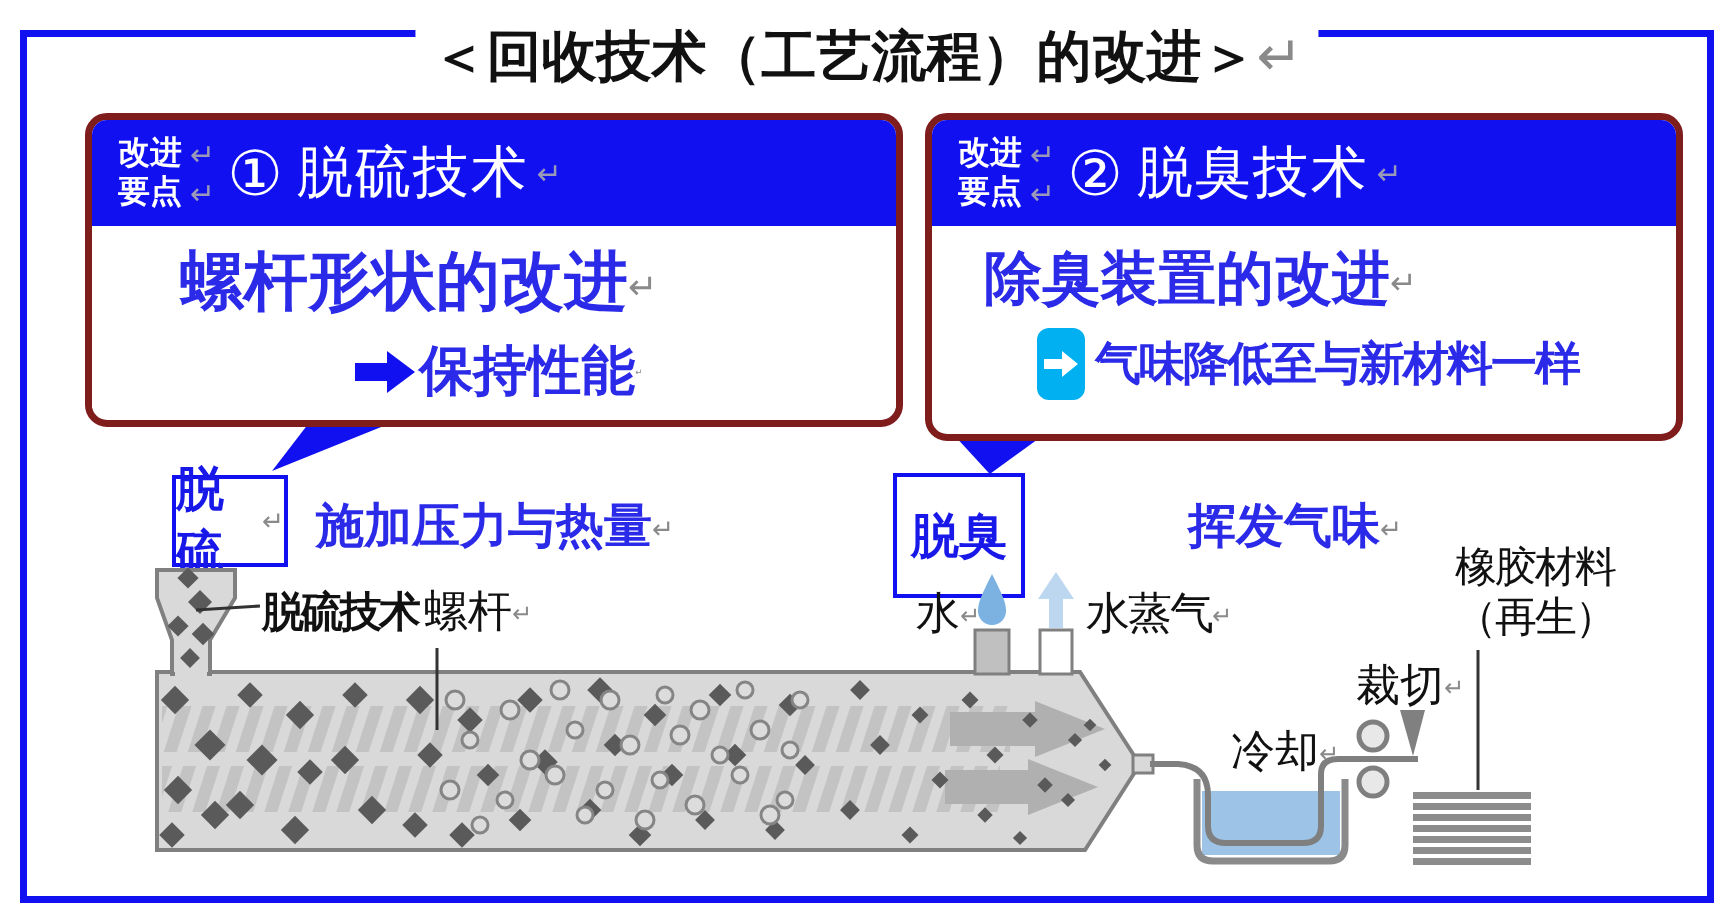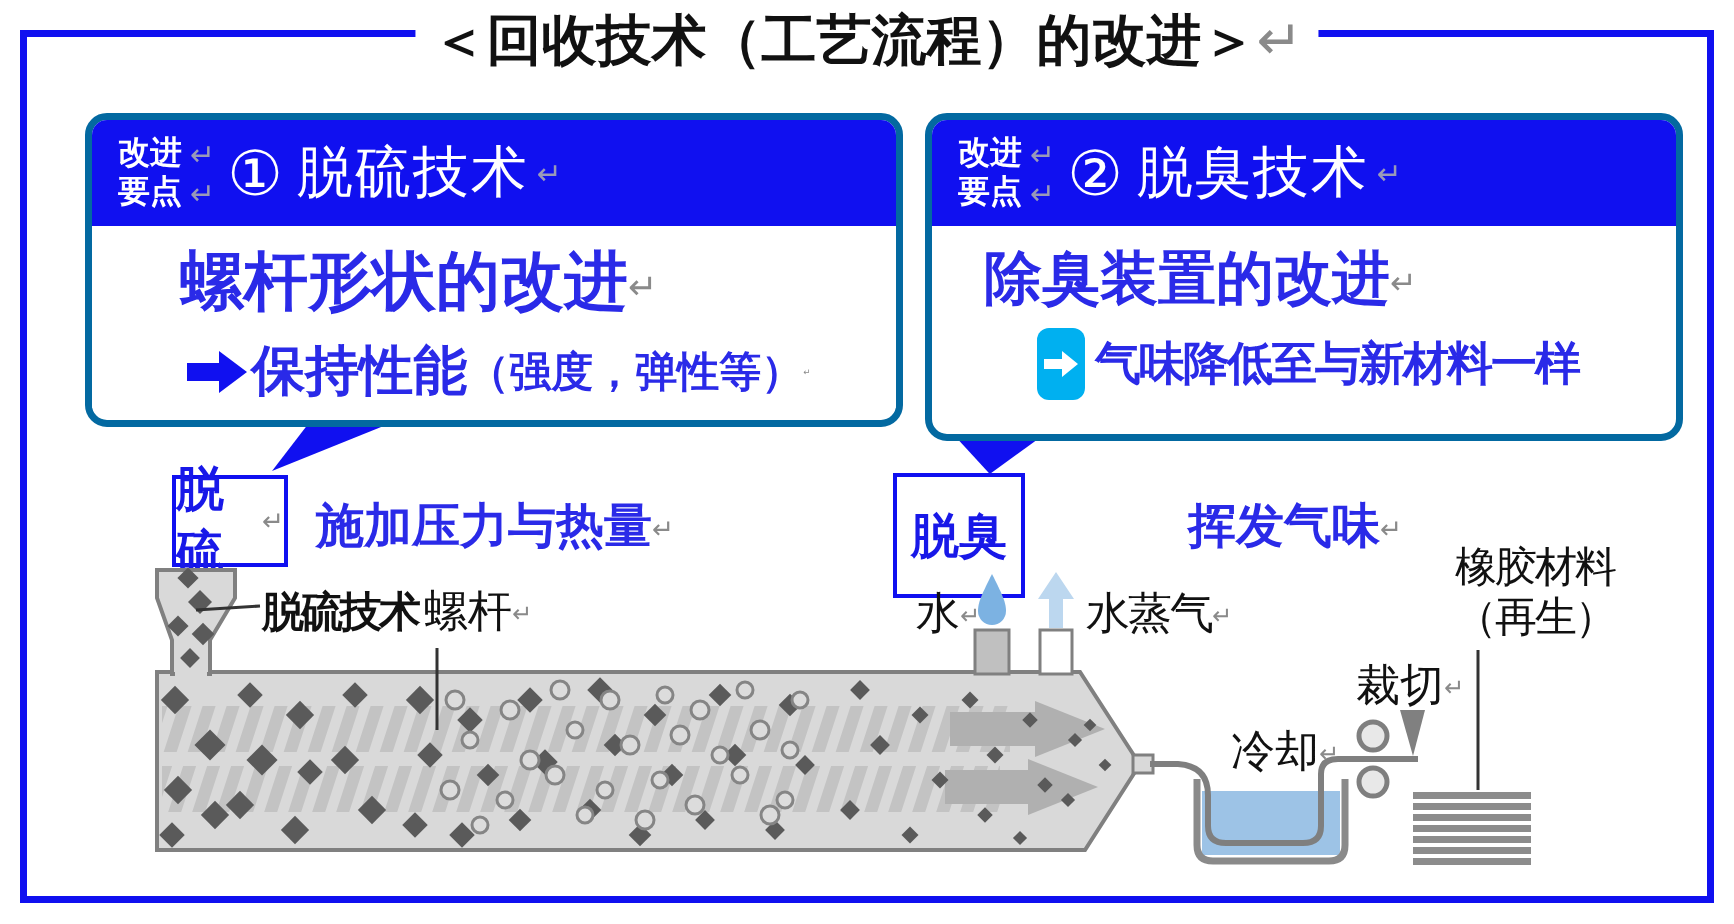--- a/index.html
+++ b/index.html
@@ -2,26 +2,26 @@
 <html><head>
 <meta charset="utf-8">
 <style>
   html,body{margin:0;padding:0;background:#fff;}
   #stage{position:relative;width:1734px;height:924px;background:#fff;overflow:hidden;
          font-family:"Liberation Sans","DejaVu Sans",sans-serif;}
   
   .outer-frame{position:absolute;left:20px;top:30px;width:1680px;height:859px;
                border:7px solid #1010f0;}
   .page-title{position:absolute;left:50%;top:0px;transform:translateX(-50%);
-              background:#fff;padding:0 16px;font-size:55px;font-weight:600;color:#111;
+              background:#fff;padding:16px 16px;font-size:55px;font-weight:600;color:#111;
               white-space:nowrap;z-index:5;line-height:80px;}
   .ret{color:#8a8a8a;font-weight:400;}
   .ret-inline{font-size:0.55em;color:#8a8a8a;font-weight:400;vertical-align:middle;}
   
-  .imp-box{position:absolute;border:7px solid #0369a1;border-radius:22px;overflow:hidden;
+  .imp-box{position:absolute;border:7px solid #7f1d1d;border-radius:22px;overflow:hidden;
            background:#fff;box-sizing:border-box;z-index:4;}
   #imp-box-1{left:85px;top:113px;width:818px;height:314px;}
   #imp-box-2{left:925px;top:113px;width:758px;height:328px;}
   .imp-header{background:#1010f0;height:106px;display:flex;align-items:center;
               padding-left:26px;color:#fff;}
   .tag-col{display:flex;flex-direction:column;justify-content:center;font-size:32px;
            line-height:36px;font-weight:700;margin-right:6px;}
   .tag-col .ret-inline{font-size:20px;color:#9a9ab8;}
   .imp-number{font-size:62px;font-weight:400;margin:0 14px 0 6px;}
   .imp-heading{font-size:56px;font-weight:400;letter-spacing:2px;}
@@ -87,21 +87,20 @@
       <span class="imp-heading">脱硫技术</span>
       <span class="ret-inline">↵</span>
     </div>
     <div class="imp-body">
       <div class="body-line1"><span>螺杆形状的改进</span><span class="ret-inline">↵</span></div>
       <div class="body-line2">
         <svg class="blue-arrow-icon" width="60" height="42" viewBox="0 0 60 42">
           <polygon points="0,12 32,12 32,0 60,21 32,42 32,30 0,30" fill="#1010f0"></polygon>
         </svg>
         <span class="line2-main">保持性能</span>
-          <span class="line2-paren">（强度，弹性等）</span>
           <span class="ret-inline">↵</span>
       </div>
     </div>
   </div>
 
   <div class="imp-box" id="imp-box-2">
     <div class="imp-header">
       <div class="tag-col">
         <span><span>改进</span><span class="ret-inline">↵</span></span>
         <span><span>要点</span><span class="ret-inline">↵</span></span>

